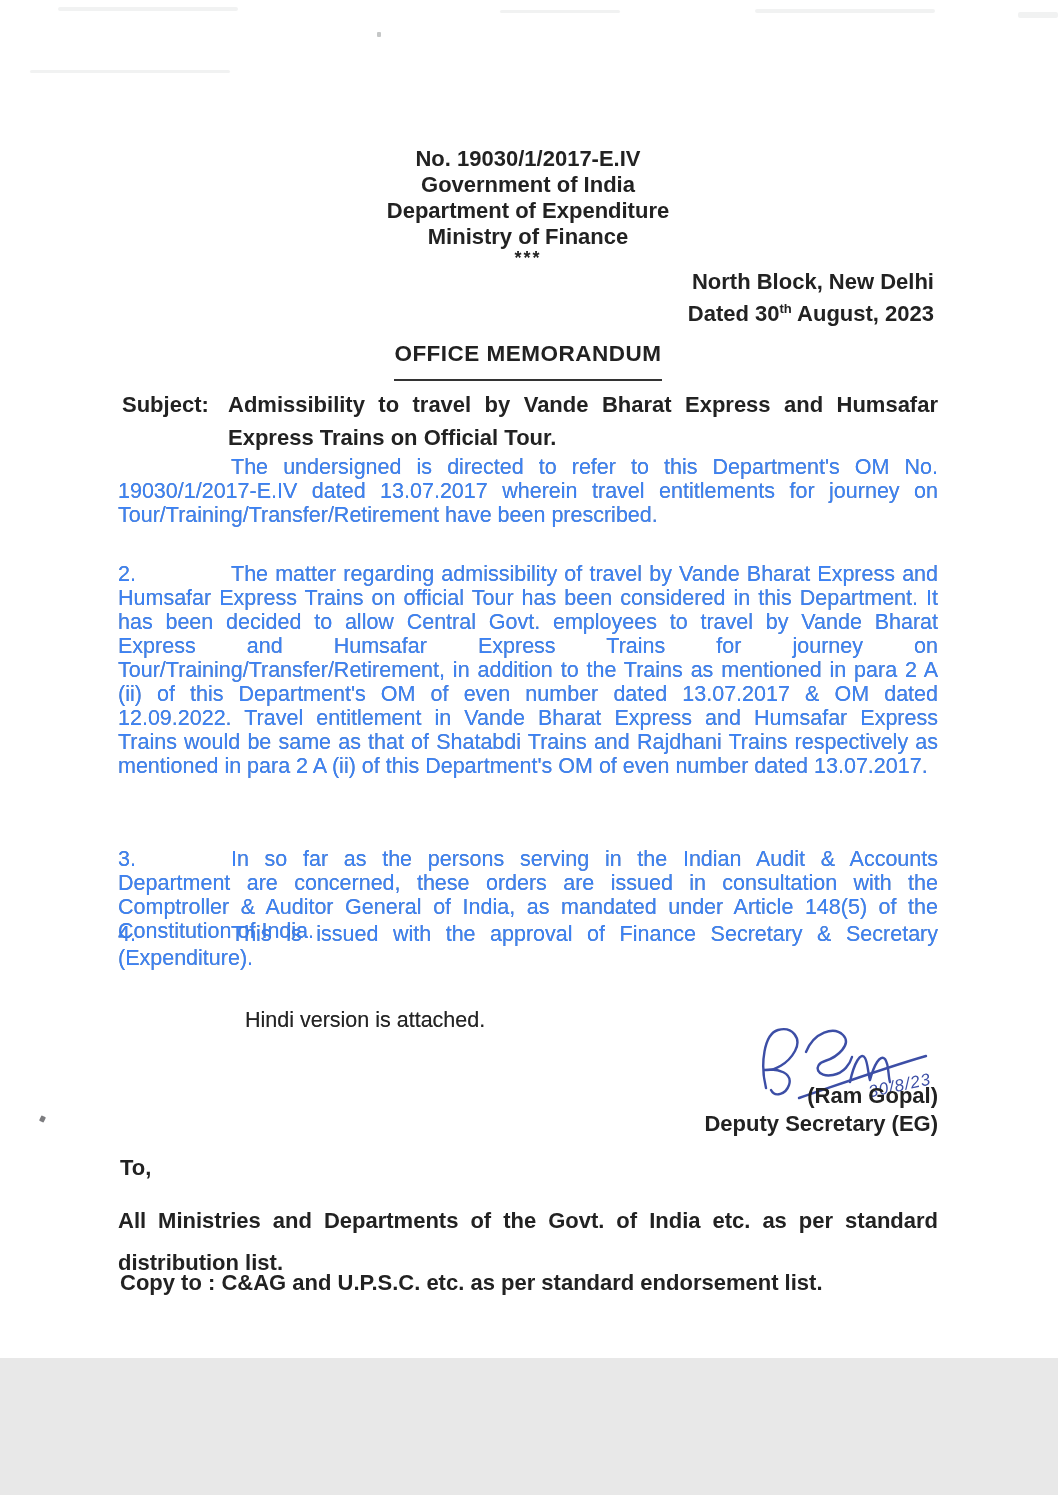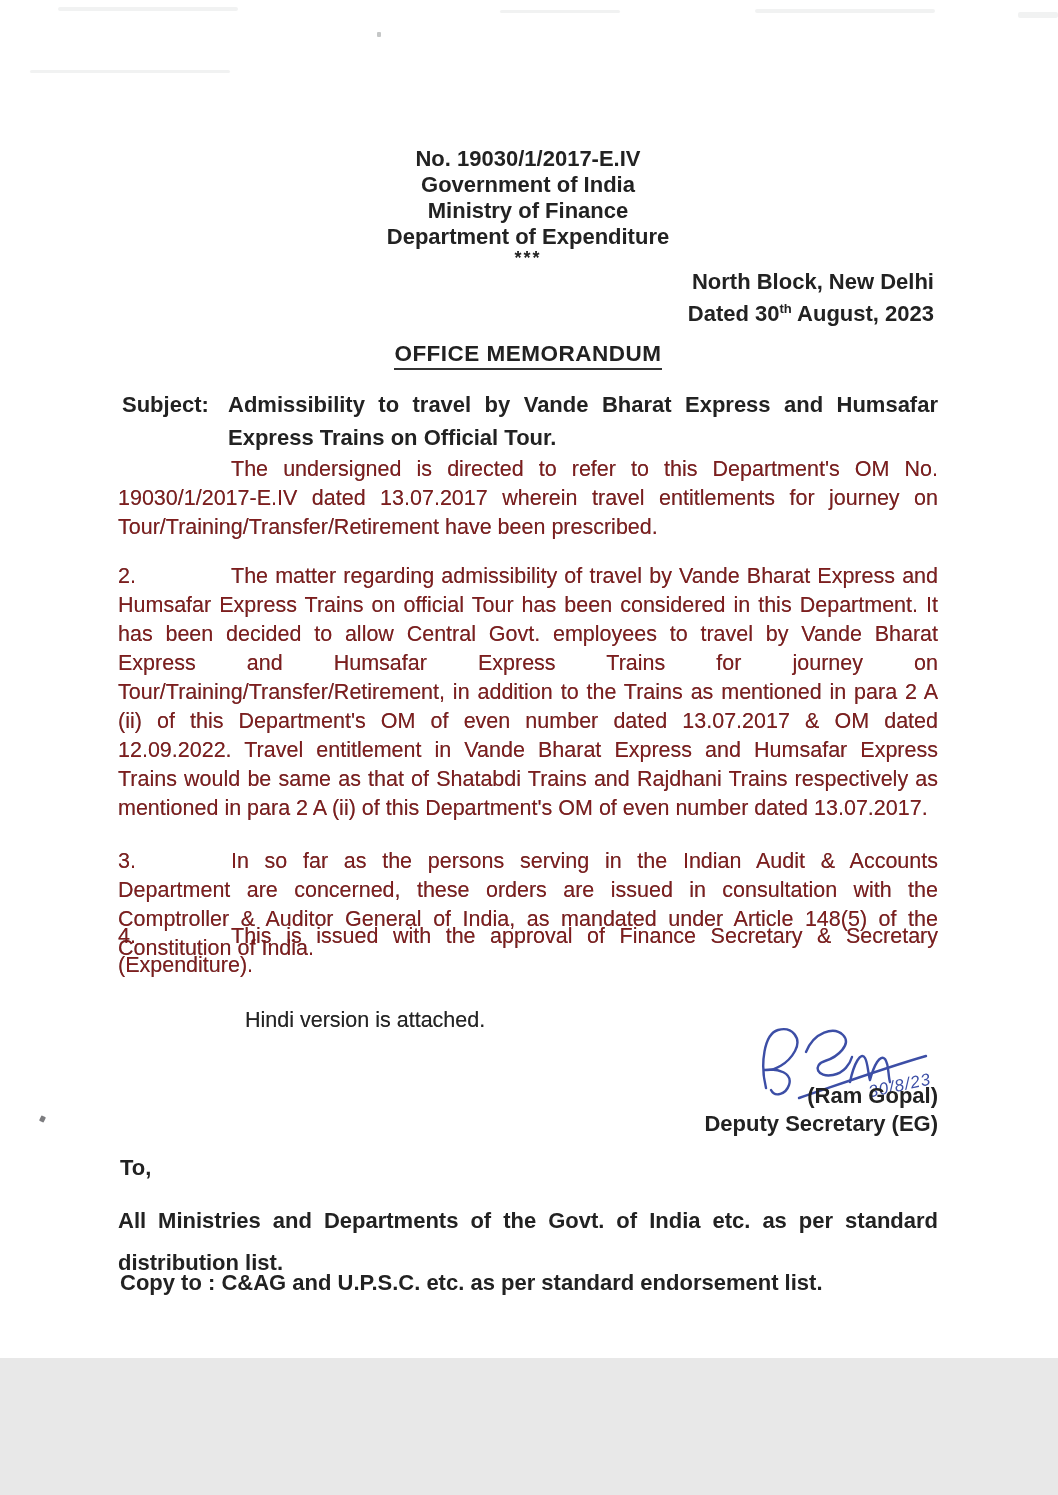--- a/index.html
+++ b/index.html
@@ -23,31 +23,31 @@
 
   .dateblock {
     position:absolute; top:268px; right:4px;
     text-align:right; font-weight:bold; font-size:22px; line-height:27px; color:#222;
   }
   .dateblock sup { font-size:13px; }
 
   .omtitle-wrap { position:absolute; top:341px; left:0; width:100%; text-align:center; }
   .omtitle {
     display:inline-block; font-weight:bold; font-size:22.5px; color:#222;
-    letter-spacing:0.5px; border-bottom:2.5px solid #333; padding-bottom:1px;
+    letter-spacing:0.5px; border-bottom:2.5px solid #333; padding-bottom:12px;
   }
 
   .subject { position:absolute; top:388px; left:4px; width:816px; display:flex; }
   .subject .lbl { flex:0 0 106px; font-weight:bold; font-size:22px; line-height:33px; color:#222; }
   .subject .txt { flex:1; font-weight:bold; font-size:22px; line-height:33px; text-align:justify; color:#222; }
 
   .para {
     position:absolute; left:0; width:820px; margin:0;
-    font-size:21.5px; line-height:29px; text-align:justify;
-    color:#7f1d1d; text-shadow:0 0 0.4px rgba(30,30,30,0.55);
+    font-size:21.5px; line-height:24px; text-align:justify;
+    color:#3b82f6; text-shadow:0 0 0.4px rgba(30,30,30,0.55);
   }
   .para .pnum { display:inline-block; width:113px; }
   .p1 { top:455px; }
   .p2 { top:562px; }
   .p3 { top:820px;margin-top:27px; }
   .p4 { top:922px; }
 
   .hindi {
     position:absolute; top:995px; left:127px;
     font-size:21.5px; color:#242424; text-shadow:0 0 0.4px rgba(30,30,30,0.55);margin-top:13px;
@@ -97,22 +97,22 @@
   <div class="smudge sm4"></div>
   <div class="smudge sm5"></div>
   <div class="speck1"></div>
   <div class="speck2"></div>
 
   <div class="content">
 
     <div class="hdr">
       <div>No. 19030/1/2017-E.IV</div>
       <div>Government of India</div>
+      <div>Department of Expenditure</div>
       <div>Ministry of Finance</div>
-      <div>Department of Expenditure</div>
       <div class="stars">***</div>
     </div>
 
     <div class="dateblock">
       <div>North Block, New Delhi</div>
       <div><span>Dated 30</span><sup>th</sup><span> August, 2023</span></div>
     </div>
 
     <div class="omtitle-wrap">
       <span class="omtitle">OFFICE MEMORANDUM</span>

